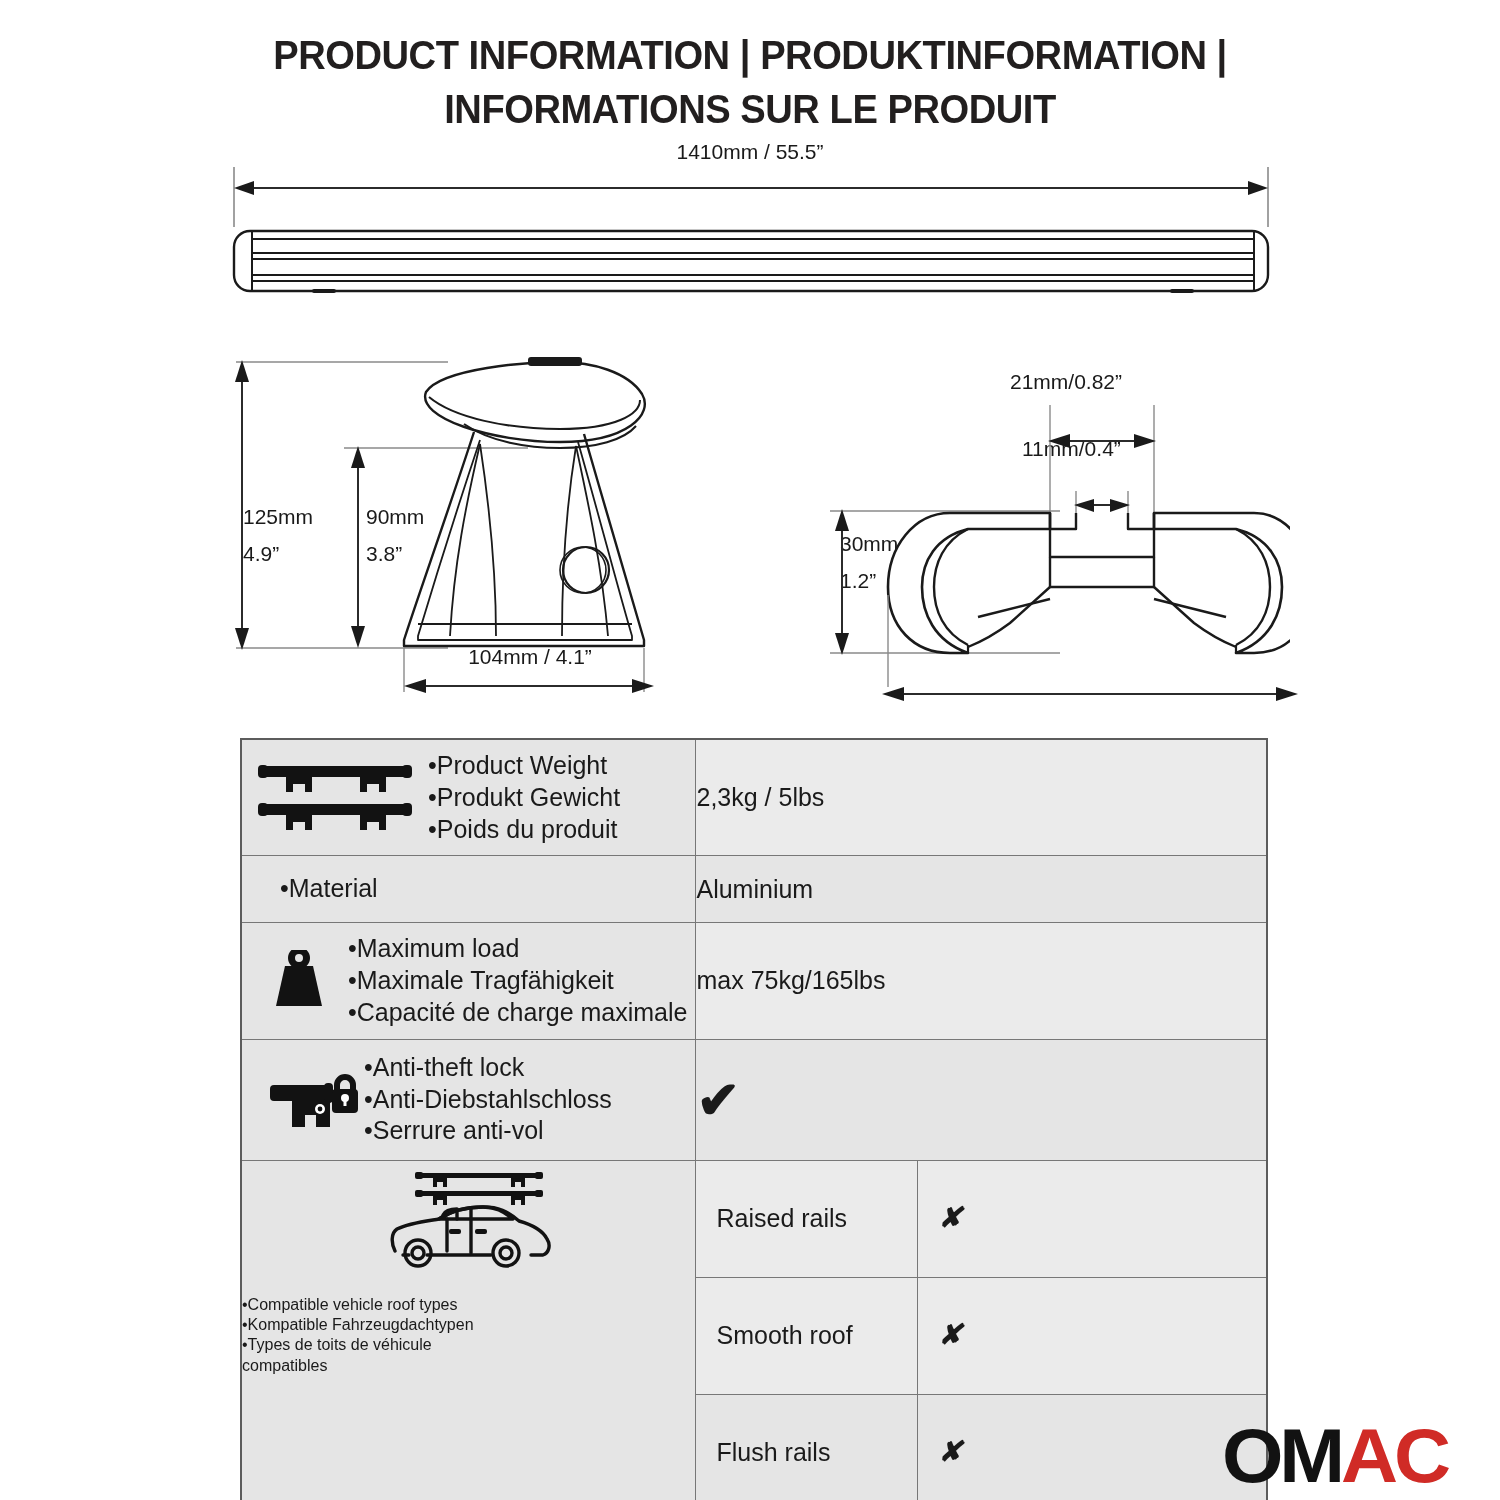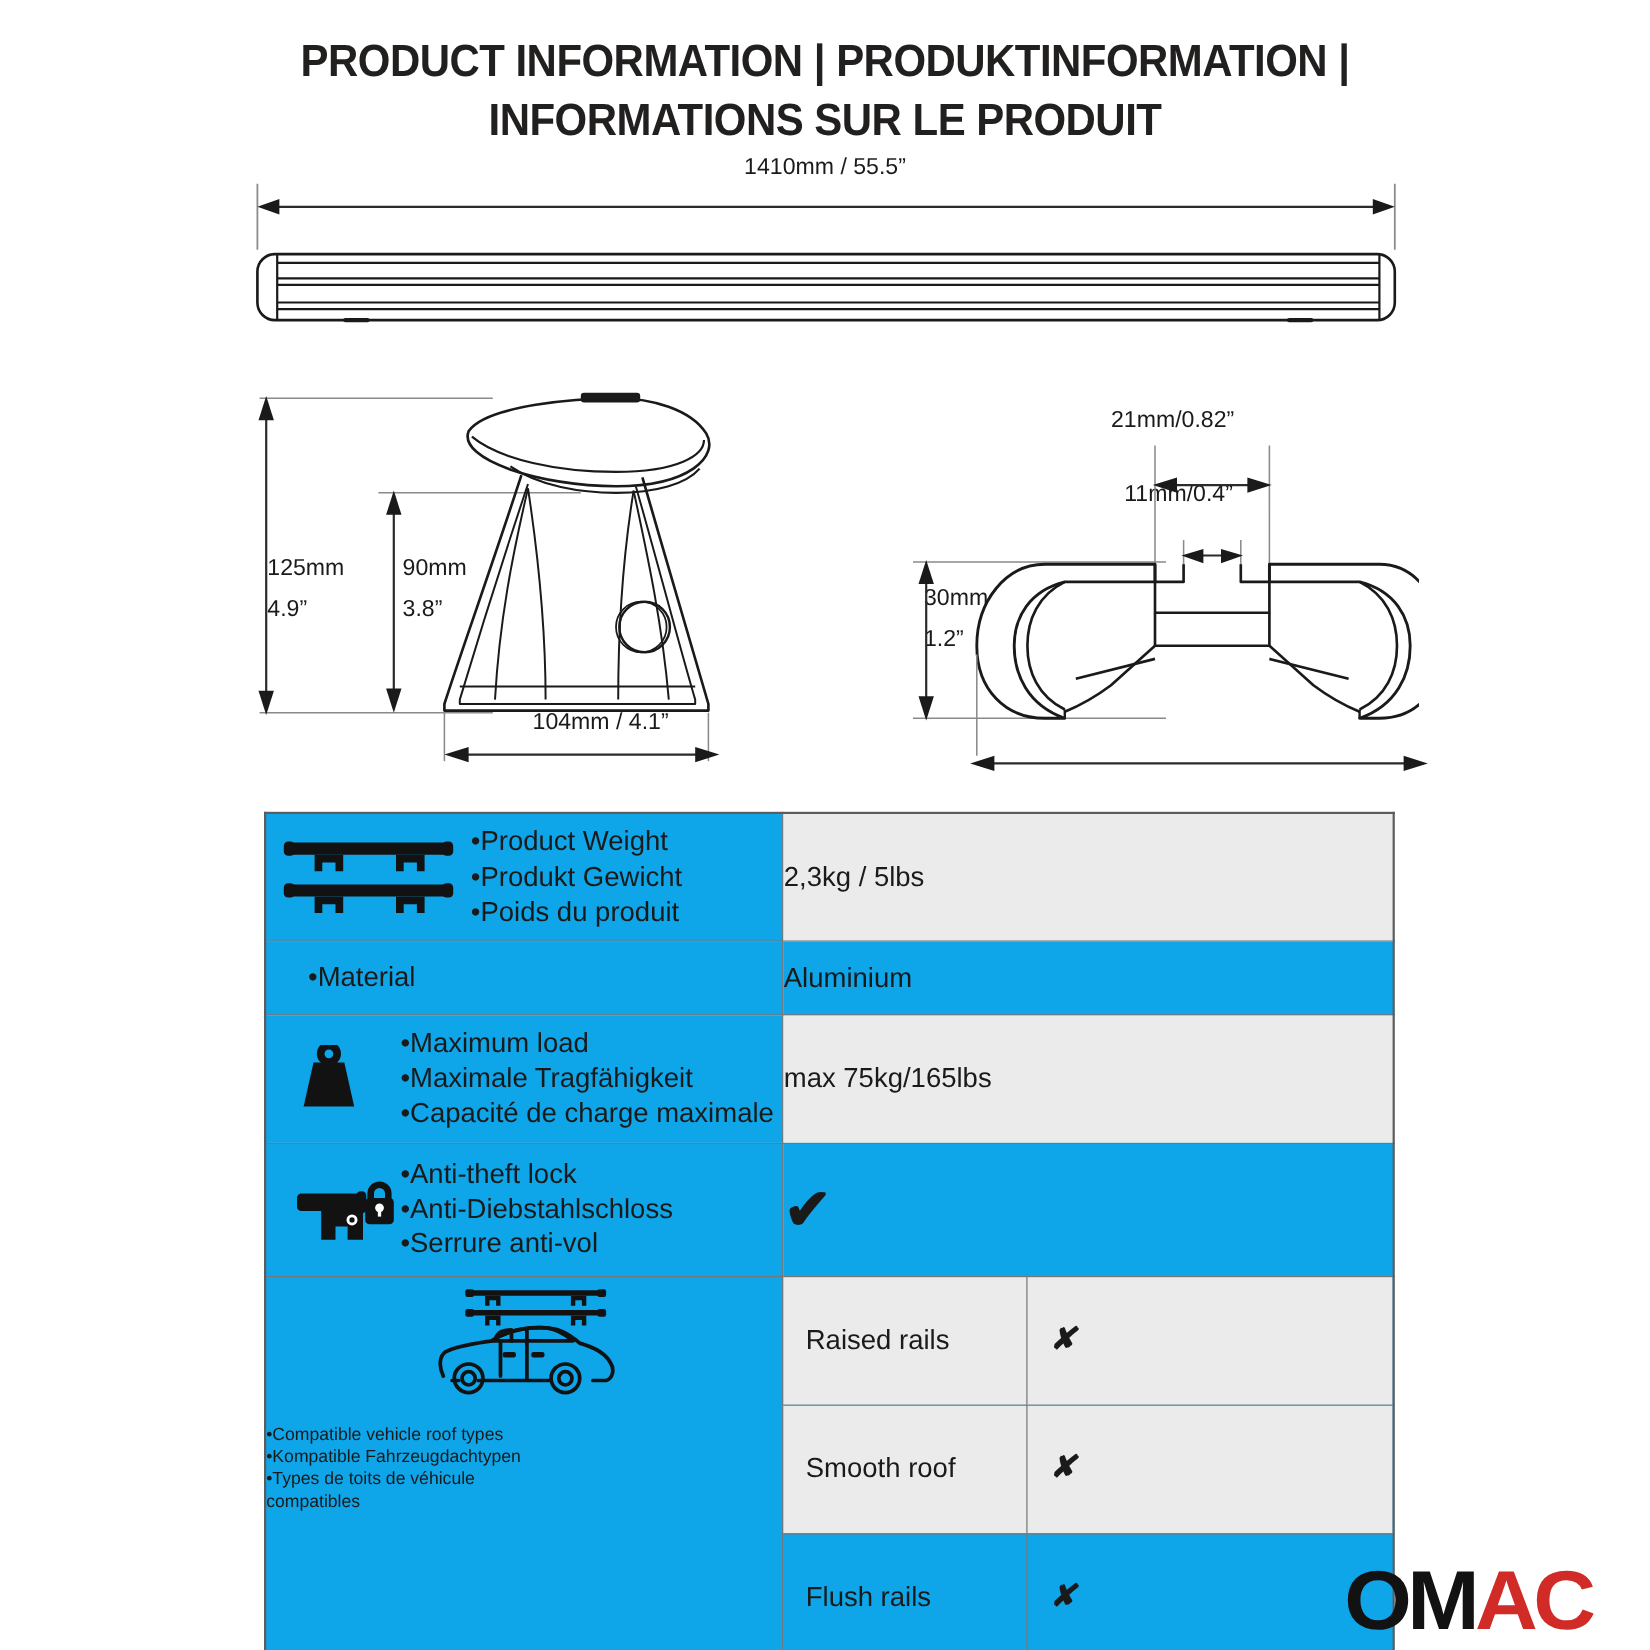--- a/index.html
+++ b/index.html
@@ -32,21 +32,21 @@
     border:2px solid #5c5c5c;border-collapse:collapse;
     background:#fff;
   }
   .spec-table td{
     border:1.5px solid #777;padding:0;vertical-align:middle;
     font-size:25px;color:#1a1a1a;
   }
   .c-left{width:453px;}
   .c-right{width:573px;}
   .shade{background:#ebebeb;}
-  .plain{background:#0ea5e9;}
+  .plain{background:#e5e5e5;}
   .lbl-block{
     display:flex;align-items:center;gap:14px;padding:10px 8px 10px 14px;
   }
   .lbl-col{display:flex;flex-direction:column;justify-content:center;}
   .lbl-col span{display:block;line-height:1.27;font-size:25px;white-space:nowrap;}
   .valcell{padding-left:26px;font-size:26px;}
   .icon-box{flex:0 0 auto;display:flex;align-items:center;justify-content:center;}
 
   .tick{font-size:52px;line-height:1;font-weight:bold;}
   .mini-tick{font-size:30px;line-height:1;font-weight:bold;}
@@ -159,21 +159,21 @@
   <svg class="draw" style="left:404px;top:672px;" width="250" height="30">
     <line x1="8" y1="14" x2="242" y2="14" stroke="#2b2b2b" stroke-width="2"></line>
     <polygon points="0,14 22,7 22,21" fill="#1a1a1a"></polygon>
     <polygon points="250,14 228,7 228,21" fill="#1a1a1a"></polygon>
   </svg>
 
   <div class="dimlabel" style="left:243px;top:498px;line-height:37px;">125mm
 4.9”</div>
   <div class="dimlabel" style="left:366px;top:498px;line-height:37px;">90mm
 3.8”</div>
-  <div class="dimlabel" style="left:416px;top:645px;width:260px;text-align:center;">104mm / 4.1”</div>
+  <div class="dimlabel" style="left:400px;top:645px;width:260px;text-align:center;">104mm / 4.1”</div>
 
   <div class="dimlabel" style="left:1010px;top:370px;">21mm/0.82”</div>
   <div class="dimlabel" style="left:1022px;top:437px;">11mm/0.4”</div>
   <div class="dimlabel" style="left:840px;top:525px;line-height:37px;">30mm
 1.2”</div>
 
   <svg class="draw" style="left:810px;top:395px;" width="480" height="300">
 
     <line x1="240" y1="10" x2="240" y2="118" stroke="#8a8a8a" stroke-width="1.4"></line>
     <line x1="344" y1="10" x2="344" y2="118" stroke="#8a8a8a" stroke-width="1.4"></line>
@@ -272,21 +272,21 @@
             <div class="lbl-col">
               <span>•Material</span>
             </div>
           </div>
         </td>
         <td class="c-right plain valcell">Aluminium</td>
       </tr>
 
       <tr>
         <td class="c-left plain" style="height:104px;">
-          <div class="lbl-block" style="gap:34px;padding-left:26px;">
+          <div class="lbl-block" style="gap:18px;padding-left:26px;">
             <div class="icon-box">
               <svg width="62" height="62" viewBox="0 0 62 62">
                 <g fill="#121212">
                   <path d="M20,8 a11,11 0 0 1 22,0 a11,11 0 0 1 -22,0 z
                            M27,8 a4,4 0 0 0 8,0 a4,4 0 0 0 -8,0 z"></path>
                   <path d="M17,16 L45,16 L54,56 L8,56 Z"></path>
                 </g>
               </svg>
             </div>
             <div class="lbl-col">

